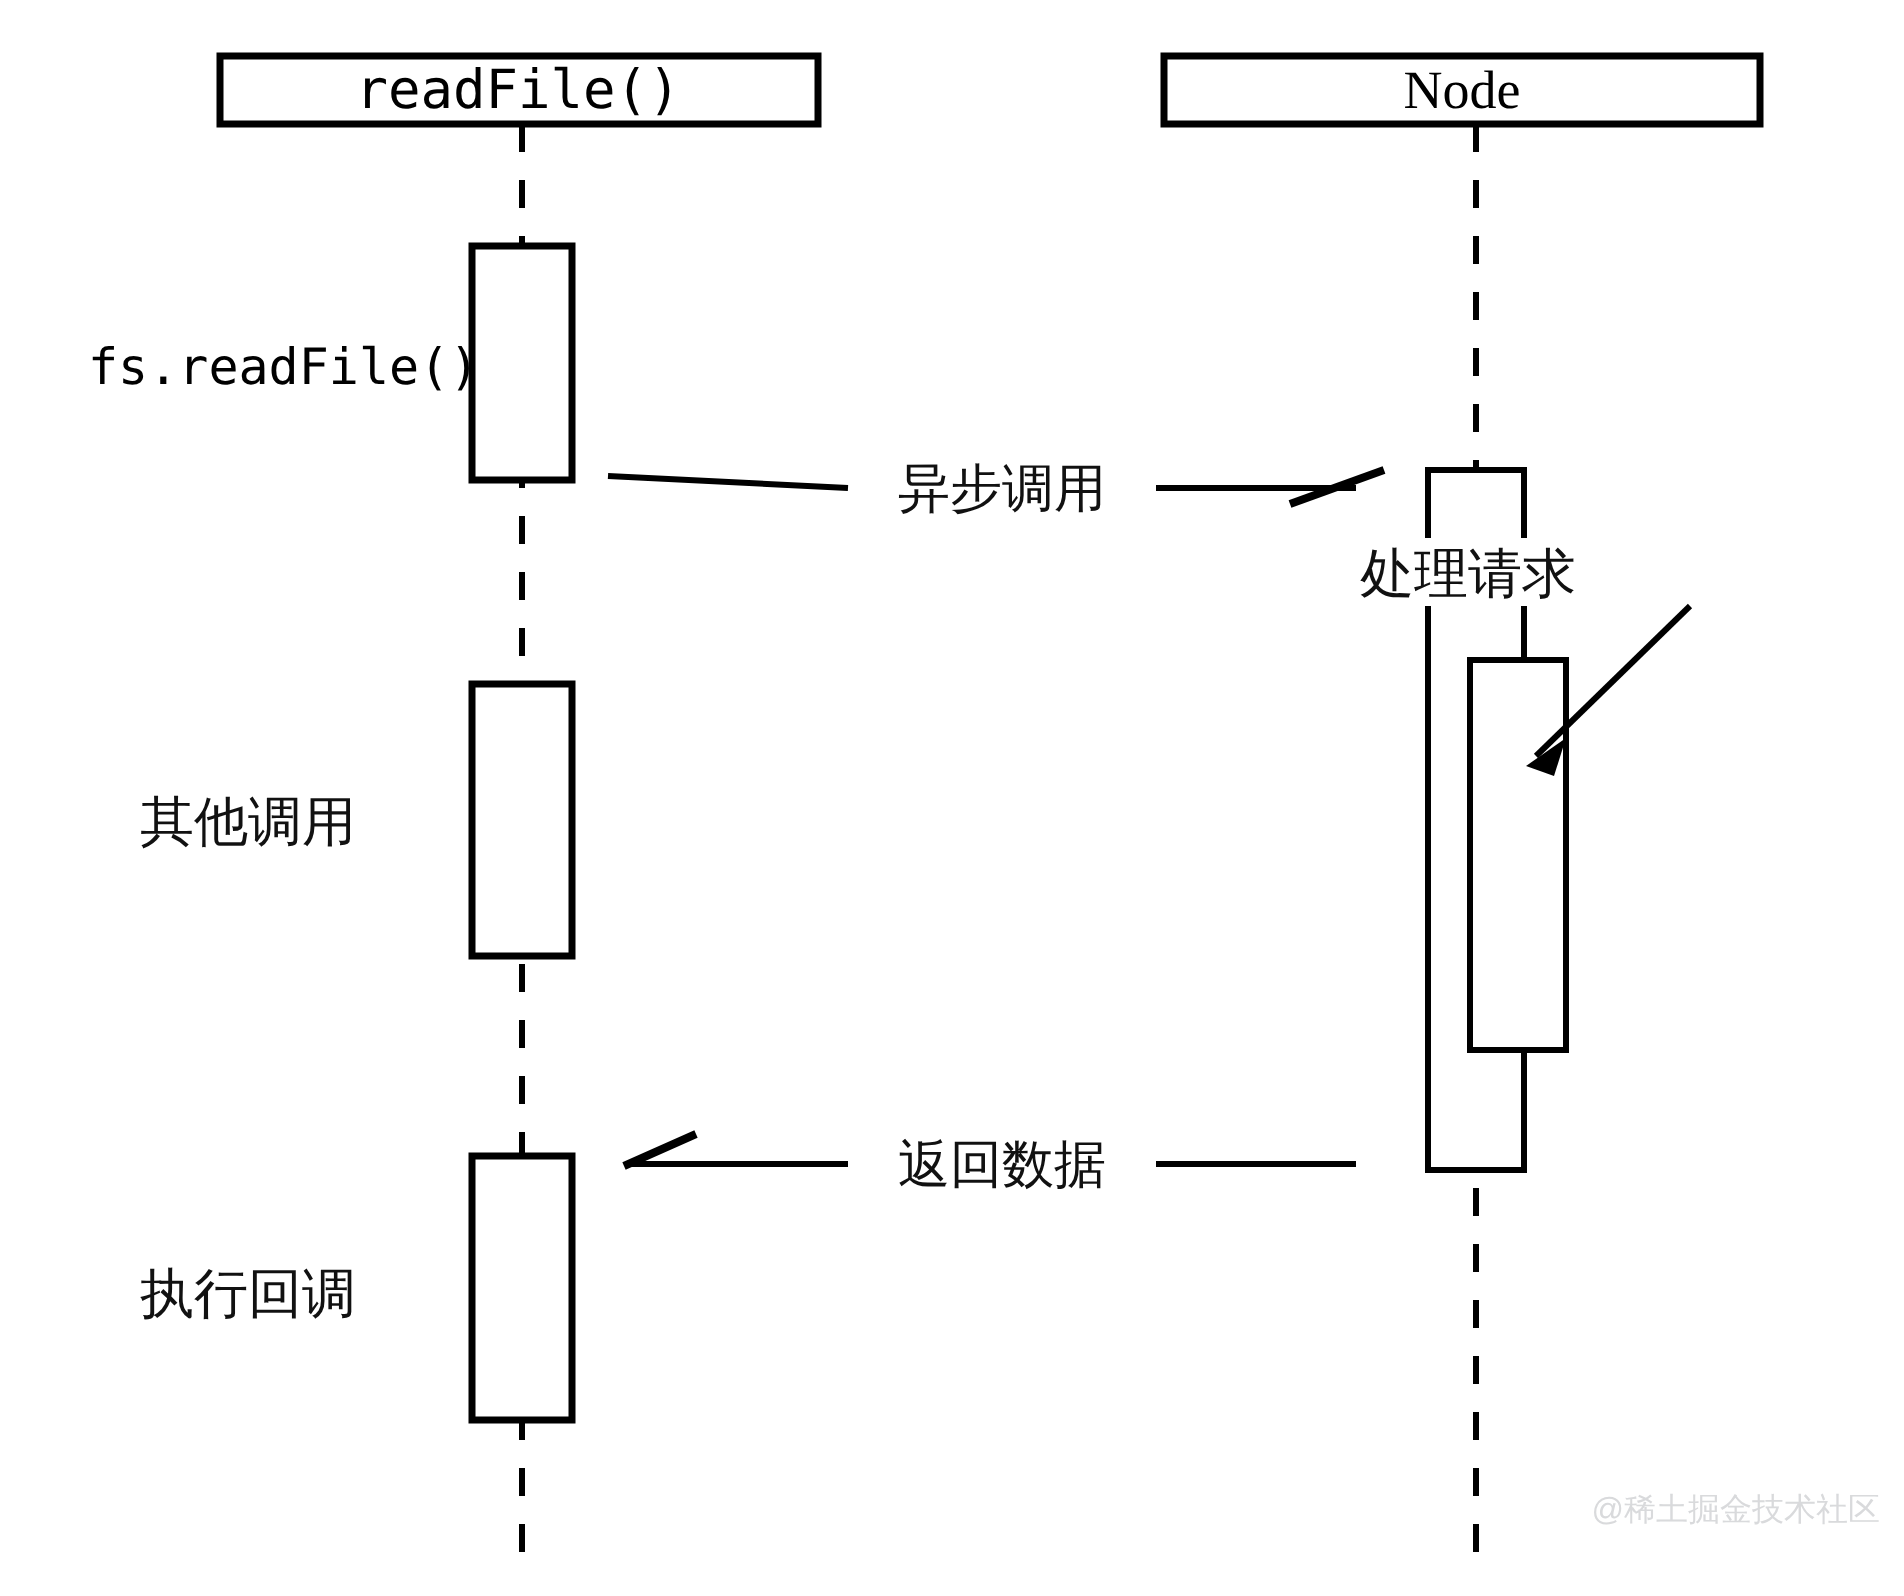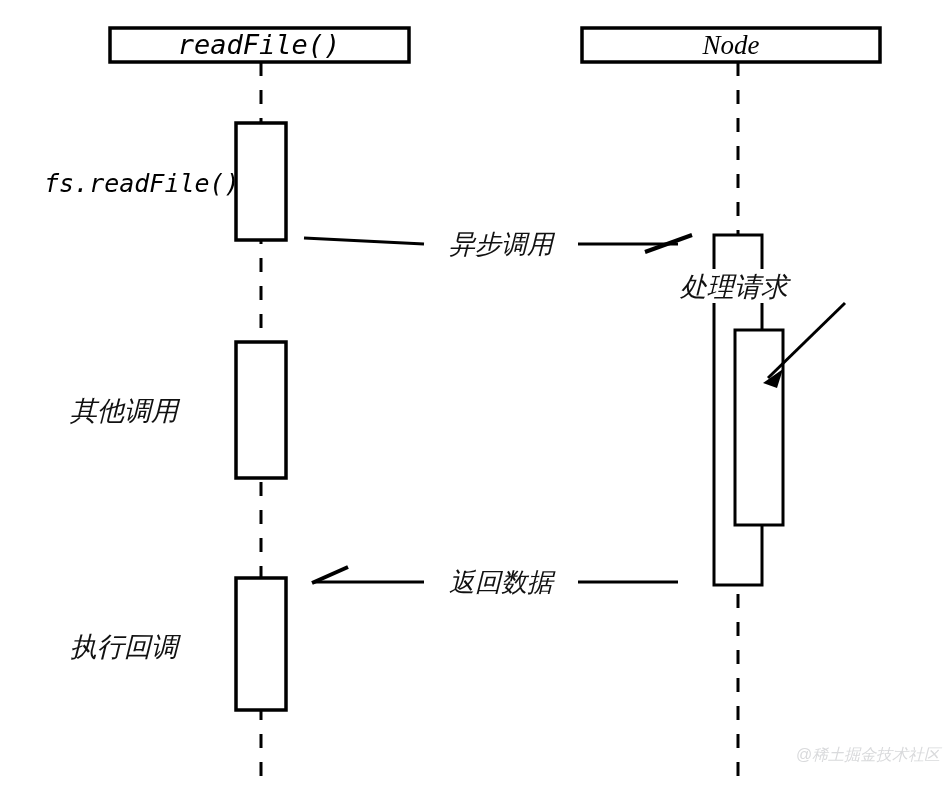--- a/index.html
+++ b/index.html
@@ -7,21 +7,20 @@
     padding: 0;
     background: #ffffff;
   }
   #diagram-root {
     position: relative;
     width: 952px;
     height: 798px;
     background: #ffffff;
     font-family: "Liberation Sans", sans-serif;
     overflow: hidden;
-    font-style: italic;
   }
   svg#diagram-svg {
     position: absolute;
     left: 0;
     top: 0;
     width: 952px;
     height: 798px;
   }
   .hdr-label {
     font-family: "DejaVu Sans Mono", monospace;

